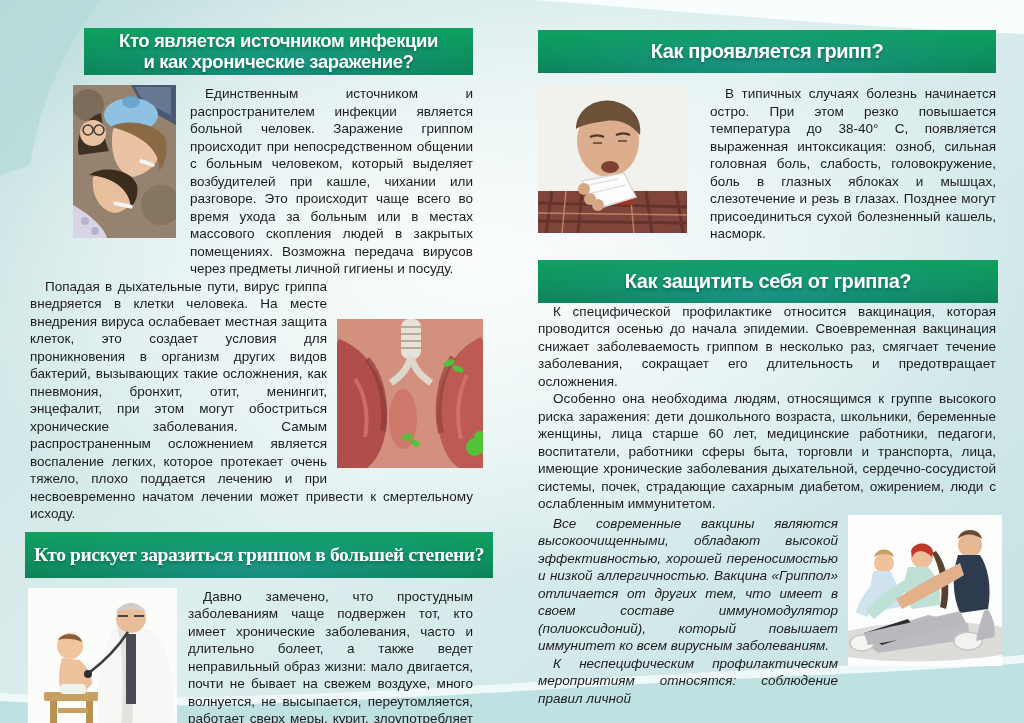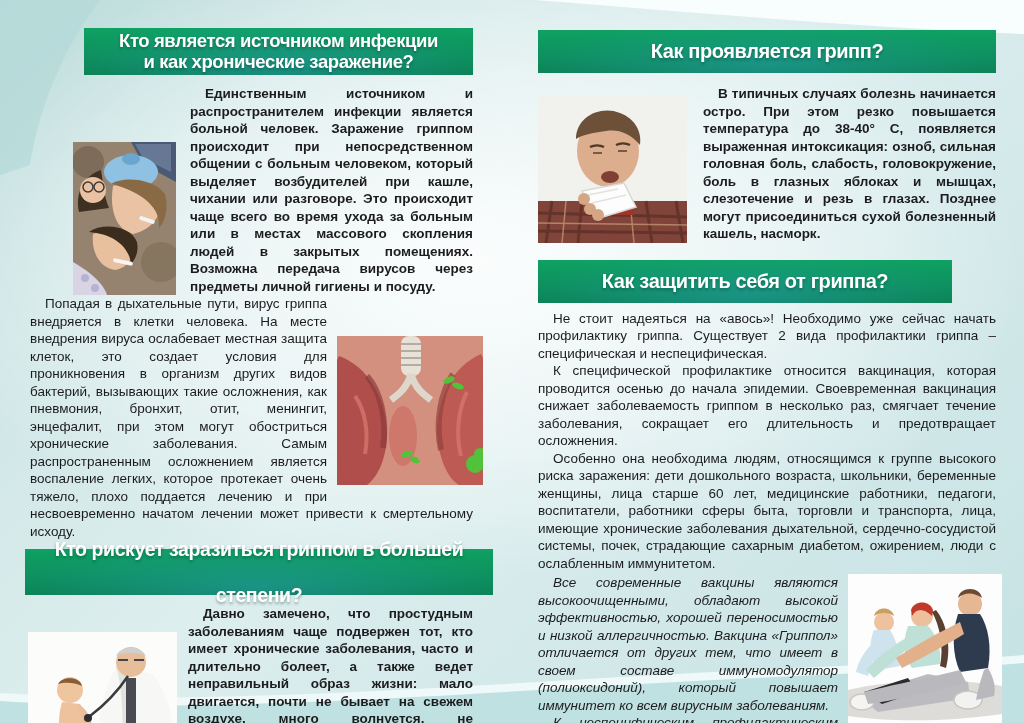--- a/index.html
+++ b/index.html
@@ -19,32 +19,32 @@
 
   
   .banner{
     background:
       radial-gradient(95% 150% at 50% 80%, rgba(43,158,182,.50) 0%, rgba(43,158,182,0) 62%),
       linear-gradient(180deg,#0fa164 0%,#0c9059 58%,#0a8150 100%);
     color:#fff;font-weight:bold;text-align:center;letter-spacing:-.4px;
     text-shadow:0 2px 3px rgba(0,50,35,.38);
     display:flex;flex-direction:column;justify-content:center;}
   .banner-src{margin-left:54px;width:389px;height:47px;font-size:18.5px;line-height:20.5px;}
-  .banner-risk{margin-left:-5px;margin-top:9px;width:468px;height:46px;font-size:19.5px;line-height:46px;}
+  .banner-risk{margin-left:-5px;margin-top:9px;width:468px;height:46px;font-size:19.5px;line-height:46px;font-family:Liberation Serif, serif;}
   .banner-sym{width:458px;height:43px;font-size:20px;line-height:43px;}
-  .banner-prot{margin-top:17px;width:414px;height:43px;font-size:20px;line-height:43px;}
+  .banner-prot{margin-top:17px;width:460px;height:43px;font-size:20px;line-height:43px;}
 
   
   .photo{display:block;flex:0 0 auto;}
-  .row{display:flex;align-items:flex-end;font-weight:bold;}
+  .row{display:flex;align-items:flex-start;}
   .row-src{margin-top:10px;}
   .row-src .photo{margin-left:43px;}
   .row-src p{margin-left:14px;flex:1;}
   .row-sym{margin-top:12px;}
-  .row-sym p{margin-left:16px;flex:1;}
+  .row-sym p{margin-left:23px;flex:1;}
   .row-risk{margin-top:10px;}
   .row-risk .photo{margin-left:-2px;}
   .row-risk p{margin-left:11px;width:297px;}
 
   .para-spread{}
   .float-lungs{float:right;margin:41px -10px 4px 10px;}
 
   .wrap-protect{position:relative;margin-top:2px;min-height:155px;}
   .wrap-protect p{width:300px;font-style:italic;}
   .photo-exercise{position:absolute;right:-6px;top:0;}
@@ -189,21 +189,20 @@
           <circle cx="52" cy="114" r="6" fill="#d6a684"></circle>
           <circle cx="60" cy="120" r="6" fill="#d6a684"></circle>
       </svg>
       <p>В типичных случаях болезнь начинается остро. При этом резко повышается температура до 38-40° С, появляется выраженная интоксикация: озноб, сильная головная боль, слабость, головокружение, боль в глазных яблоках и мышцах, слезотечение и резь в глазах. Позднее могут присоединиться сухой болезненный кашель, насморк.</p>
     </div>
 
     <div class="banner banner-prot">
       <span>Как защитить себя от гриппа?</span>
     </div>
 
-    <p class="p-gap" style="margin-top:7px">Не стоит надеяться на «авось»! Необходимо уже сейчас начать профилактику гриппа. Существует 2 вида профилактики гриппа – специфическая и неспецифическая.</p>
     <p>К специфической профилактике относится вакцинация, которая проводится осенью до начала эпидемии. Своевременная вакцинация снижает заболеваемость гриппом в несколько раз, смягчает течение заболевания, сокращает его длительность и предотвращает осложнения.</p>
     <p>Особенно она необходима людям, относящимся к группе высокого риска заражения: дети дошкольного возраста, школьники, беременные женщины, лица старше 60 лет, медицинские работники, педагоги, воспитатели, работники сферы быта, торговли и транспорта, лица, имеющие хронические заболевания дыхательной, сердечно-сосудистой системы, почек, страдающие сахарным диабетом, ожирением, люди с ослабленным иммунитетом.</p>
 
     <div class="wrap-protect">
       <svg class="photo photo-exercise" width="154" height="151" viewBox="0 0 154 151">
         <rect width="154" height="151" fill="#fdfdfd"></rect>
         <path d="M0,116 C40,106 110,104 154,112 L154,140 C100,148 40,148 0,142 Z" fill="#dddcd8"></path>
         <path d="M10,122 L80,100 L120,108 L122,124 L30,138 Z" fill="#bcbcc0"></path>
         <path d="M16,118 L60,104 L70,118 L34,130 Z" fill="#2c2c30"></path>
         <ellipse cx="14" cy="128" rx="12" ry="8" fill="#f4f4f2" stroke="#c8c8c4" stroke-width="1.5"></ellipse>

